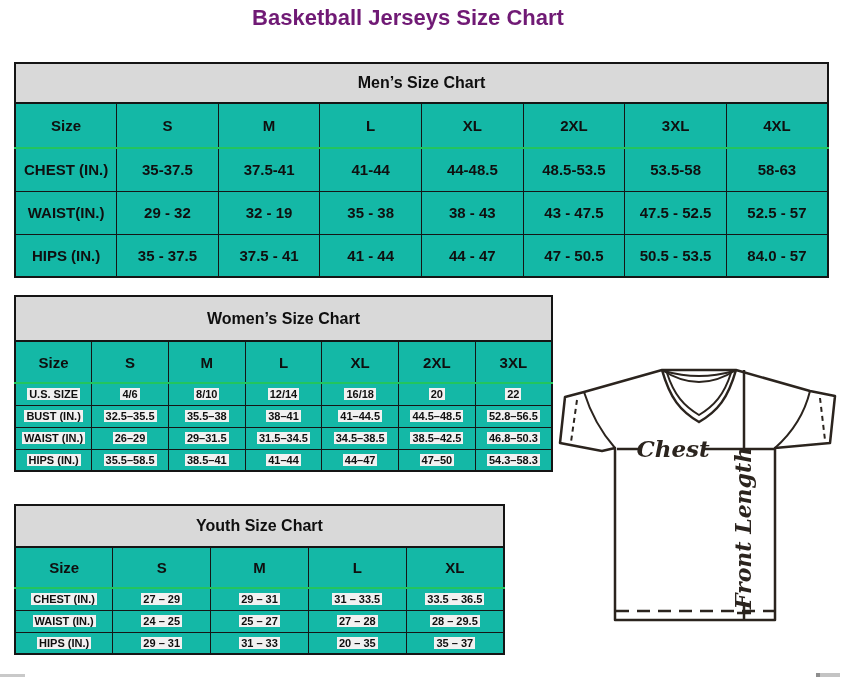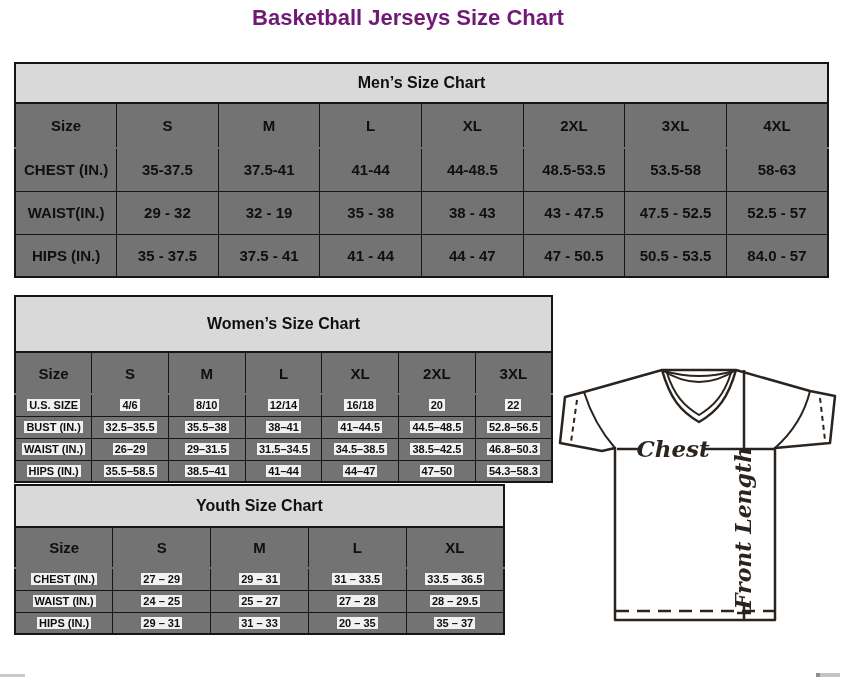--- a/index.html
+++ b/index.html
@@ -3,40 +3,40 @@
 <meta charset="utf-8">
 <style>
   * { margin:0; padding:0; box-sizing:border-box; }
   html,body { width:843px; height:679px; background:#ffffff;
               font-family:"Liberation Sans", sans-serif; color:#111; }
   body { position:relative; overflow:hidden; }
 
   .page-title { position:absolute; top:5px; left:0; width:816px; text-align:center;
                 font-size:22px; font-weight:bold; color:#701a75; }
 
-  table { position:absolute; border-collapse:collapse; table-layout:fixed; background:#737373; }
+  table { position:absolute; border-collapse:collapse; table-layout:fixed; background:#14b8a6; }
   table, td { border:1px solid #151515; }
   table { border:2px solid #151515; }
   td { text-align:center; vertical-align:middle; font-weight:bold; color:#0f0f0f; overflow:hidden; white-space:nowrap; }
   .title-row td { background:#d9d9d9; border-bottom:2px solid #151515; }
-  .head-row td  { border-bottom:2px solid #737373; }
+  .head-row td  { border-bottom:2px solid #22c55e; }
 
   #mens-table   { left:14px; top:62px;  width:815px; }
   #mens-table .title-row td { height:40px; font-size:16px; }
   #mens-table .head-row td  { height:45px; font-size:15px; }
   #mens-table .data-row td  { height:43px; font-size:15px; }
   #mens-table .label-col    { width:119px; }
 
   #womens-table { left:14px; top:295px; width:539px; }
-  #womens-table .title-row td { height:56px; font-size:16px; }
+  #womens-table .title-row td { height:45px; font-size:16px; }
   #womens-table .head-row td  { height:42px; font-size:15px; }
   #womens-table .data-row td  { height:22px; font-size:11px; }
   #womens-table .label-col    { width:74px; }
 
-  #youth-table  { left:14px; top:484px; width:491px; }
+  #youth-table  { left:14px; top:504px; width:491px; }
   #youth-table .title-row td { height:42px; font-size:16px; }
   #youth-table .head-row td  { height:41px; font-size:15px; }
   #youth-table .data-row td  { height:22px; font-size:11px; }
   #youth-table .label-col    { width:123px; }
 
   .hl { background:#f1f1f1; padding:0 2px; }
 
   .jersey { position:absolute; left:558px; top:360px; }
   .jersey text { font-family:"DejaVu Serif", serif; font-style:italic; font-weight:bold; fill:#2b241e; }
 

